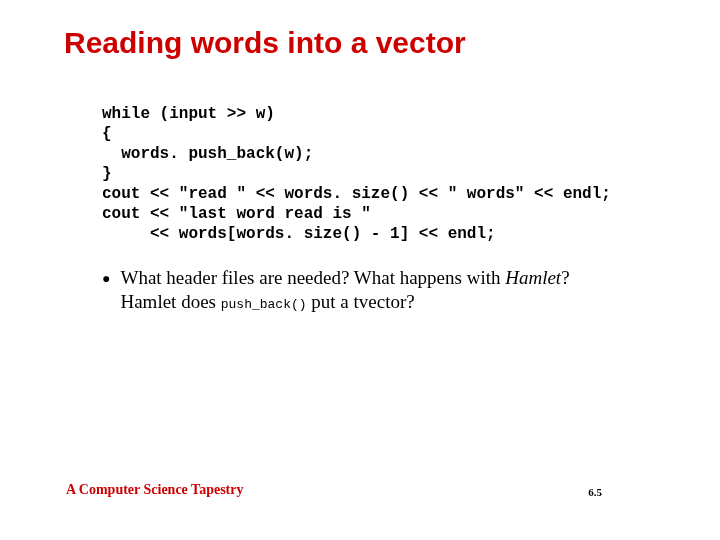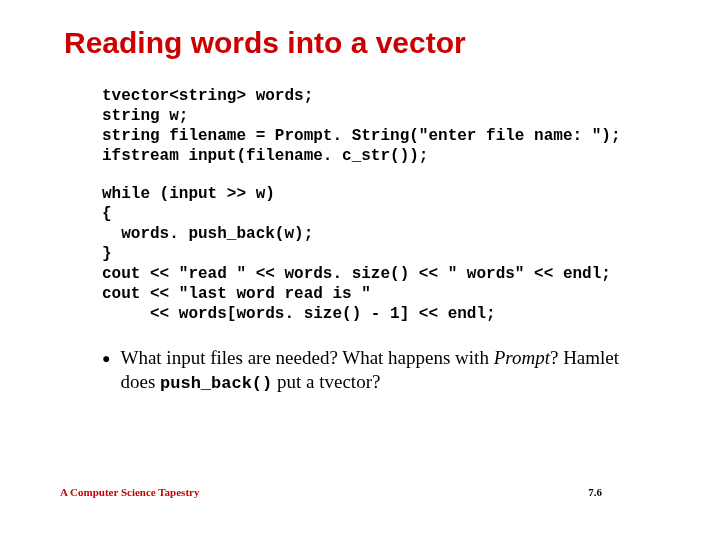--- a/index.html
+++ b/index.html
@@ -51,67 +51,63 @@
     font-family: "Times New Roman", Times, serif;
     font-size: 19px;
     line-height: 1.25;
     color: #000000;
   }
   .bullet-text .italic {
     font-style: italic;
   }
   .bullet-text .mono {
     font-family: "Courier New", Courier, monospace;
-    font-weight: bold;
-    font-size: 17px;
+    font-weight: normal;
+    font-size: 13px;
   }
   .footer-left {
     position: absolute;
-    left: 60px;
+    left: 66px;
     bottom: 42px;
     font-family: "Times New Roman", Times, serif;
-    font-size: 11px;
+    font-size: 14px;
     font-weight: bold;
     color: #cc0000;
   }
   .footer-right {
     position: absolute;
     right: 62px;
     bottom: 42px;
     font-family: "Times New Roman", Times, serif;
     font-size: 11px;
     font-weight: bold;
     color: #000000;
   }
 </style>
 </head>
 <body>
 
 <div class="slide">
 
   <h1 class="title">Reading words into a vector</h1>
 
-  <div class="code">tvector&lt;string&gt; words;
-string w;
-string filename = Prompt. String("enter file name: ");
-ifstream input(filename. c_str());</div>
 
   <div style="height:18px"></div>
 
   <div class="code">while (input &gt;&gt; w)
 {
   words. push_back(w);
 }
 cout &lt;&lt; "read " &lt;&lt; words. size() &lt;&lt; " words" &lt;&lt; endl;
 cout &lt;&lt; "last word read is "
      &lt;&lt; words[words. size() - 1] &lt;&lt; endl;</div>
 
   <div class="bullet-row">
     <span class="bullet-dot">●</span>
     <span class="bullet-text">
-      <span>What input files are needed?  What happens with </span><span class="italic">Prompt</span><span>? Hamlet does </span><span class="mono">push_back()</span><span> put a tvector?</span>
+      <span>What header files are needed?  What happens with </span><span class="italic">Hamlet</span><span>? Hamlet does </span><span class="mono">push_back()</span><span> put a tvector?</span>
     </span>
   </div>
 
   <div class="footer-left">A Computer Science Tapestry</div>
-  <div class="footer-right">7.6</div>
+  <div class="footer-right">6.5</div>
 
 </div>
 
 </body></html>

